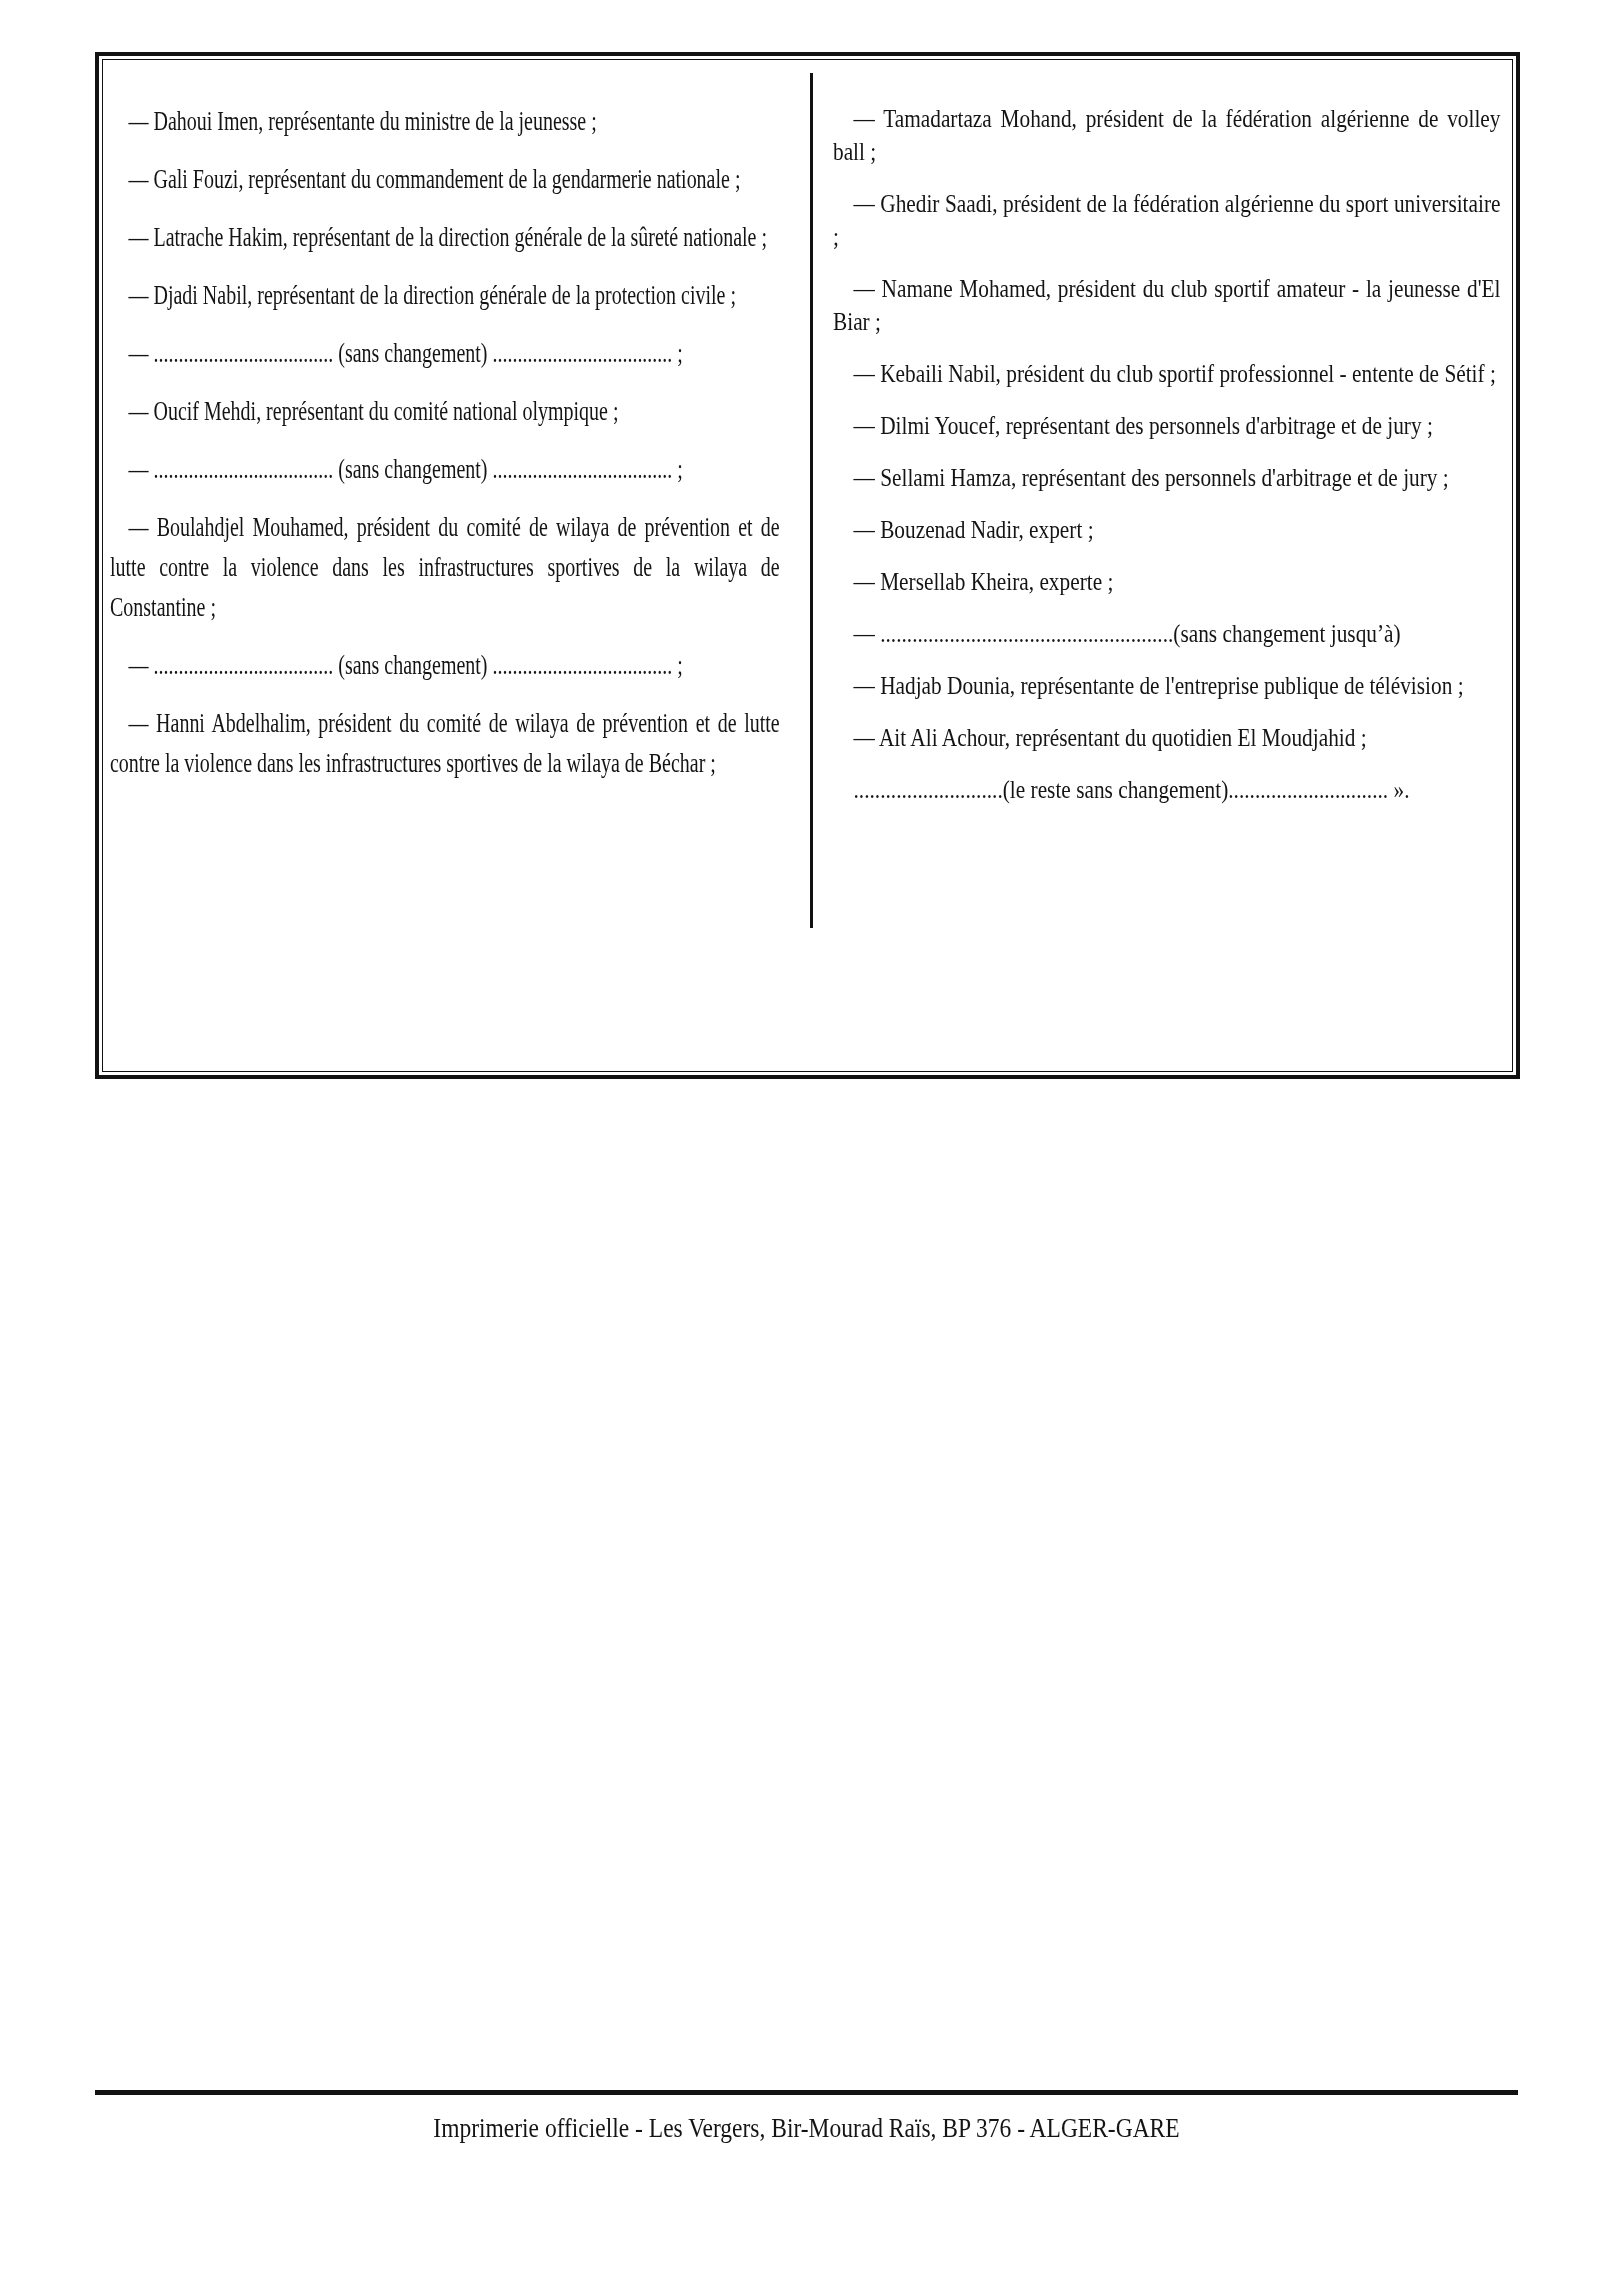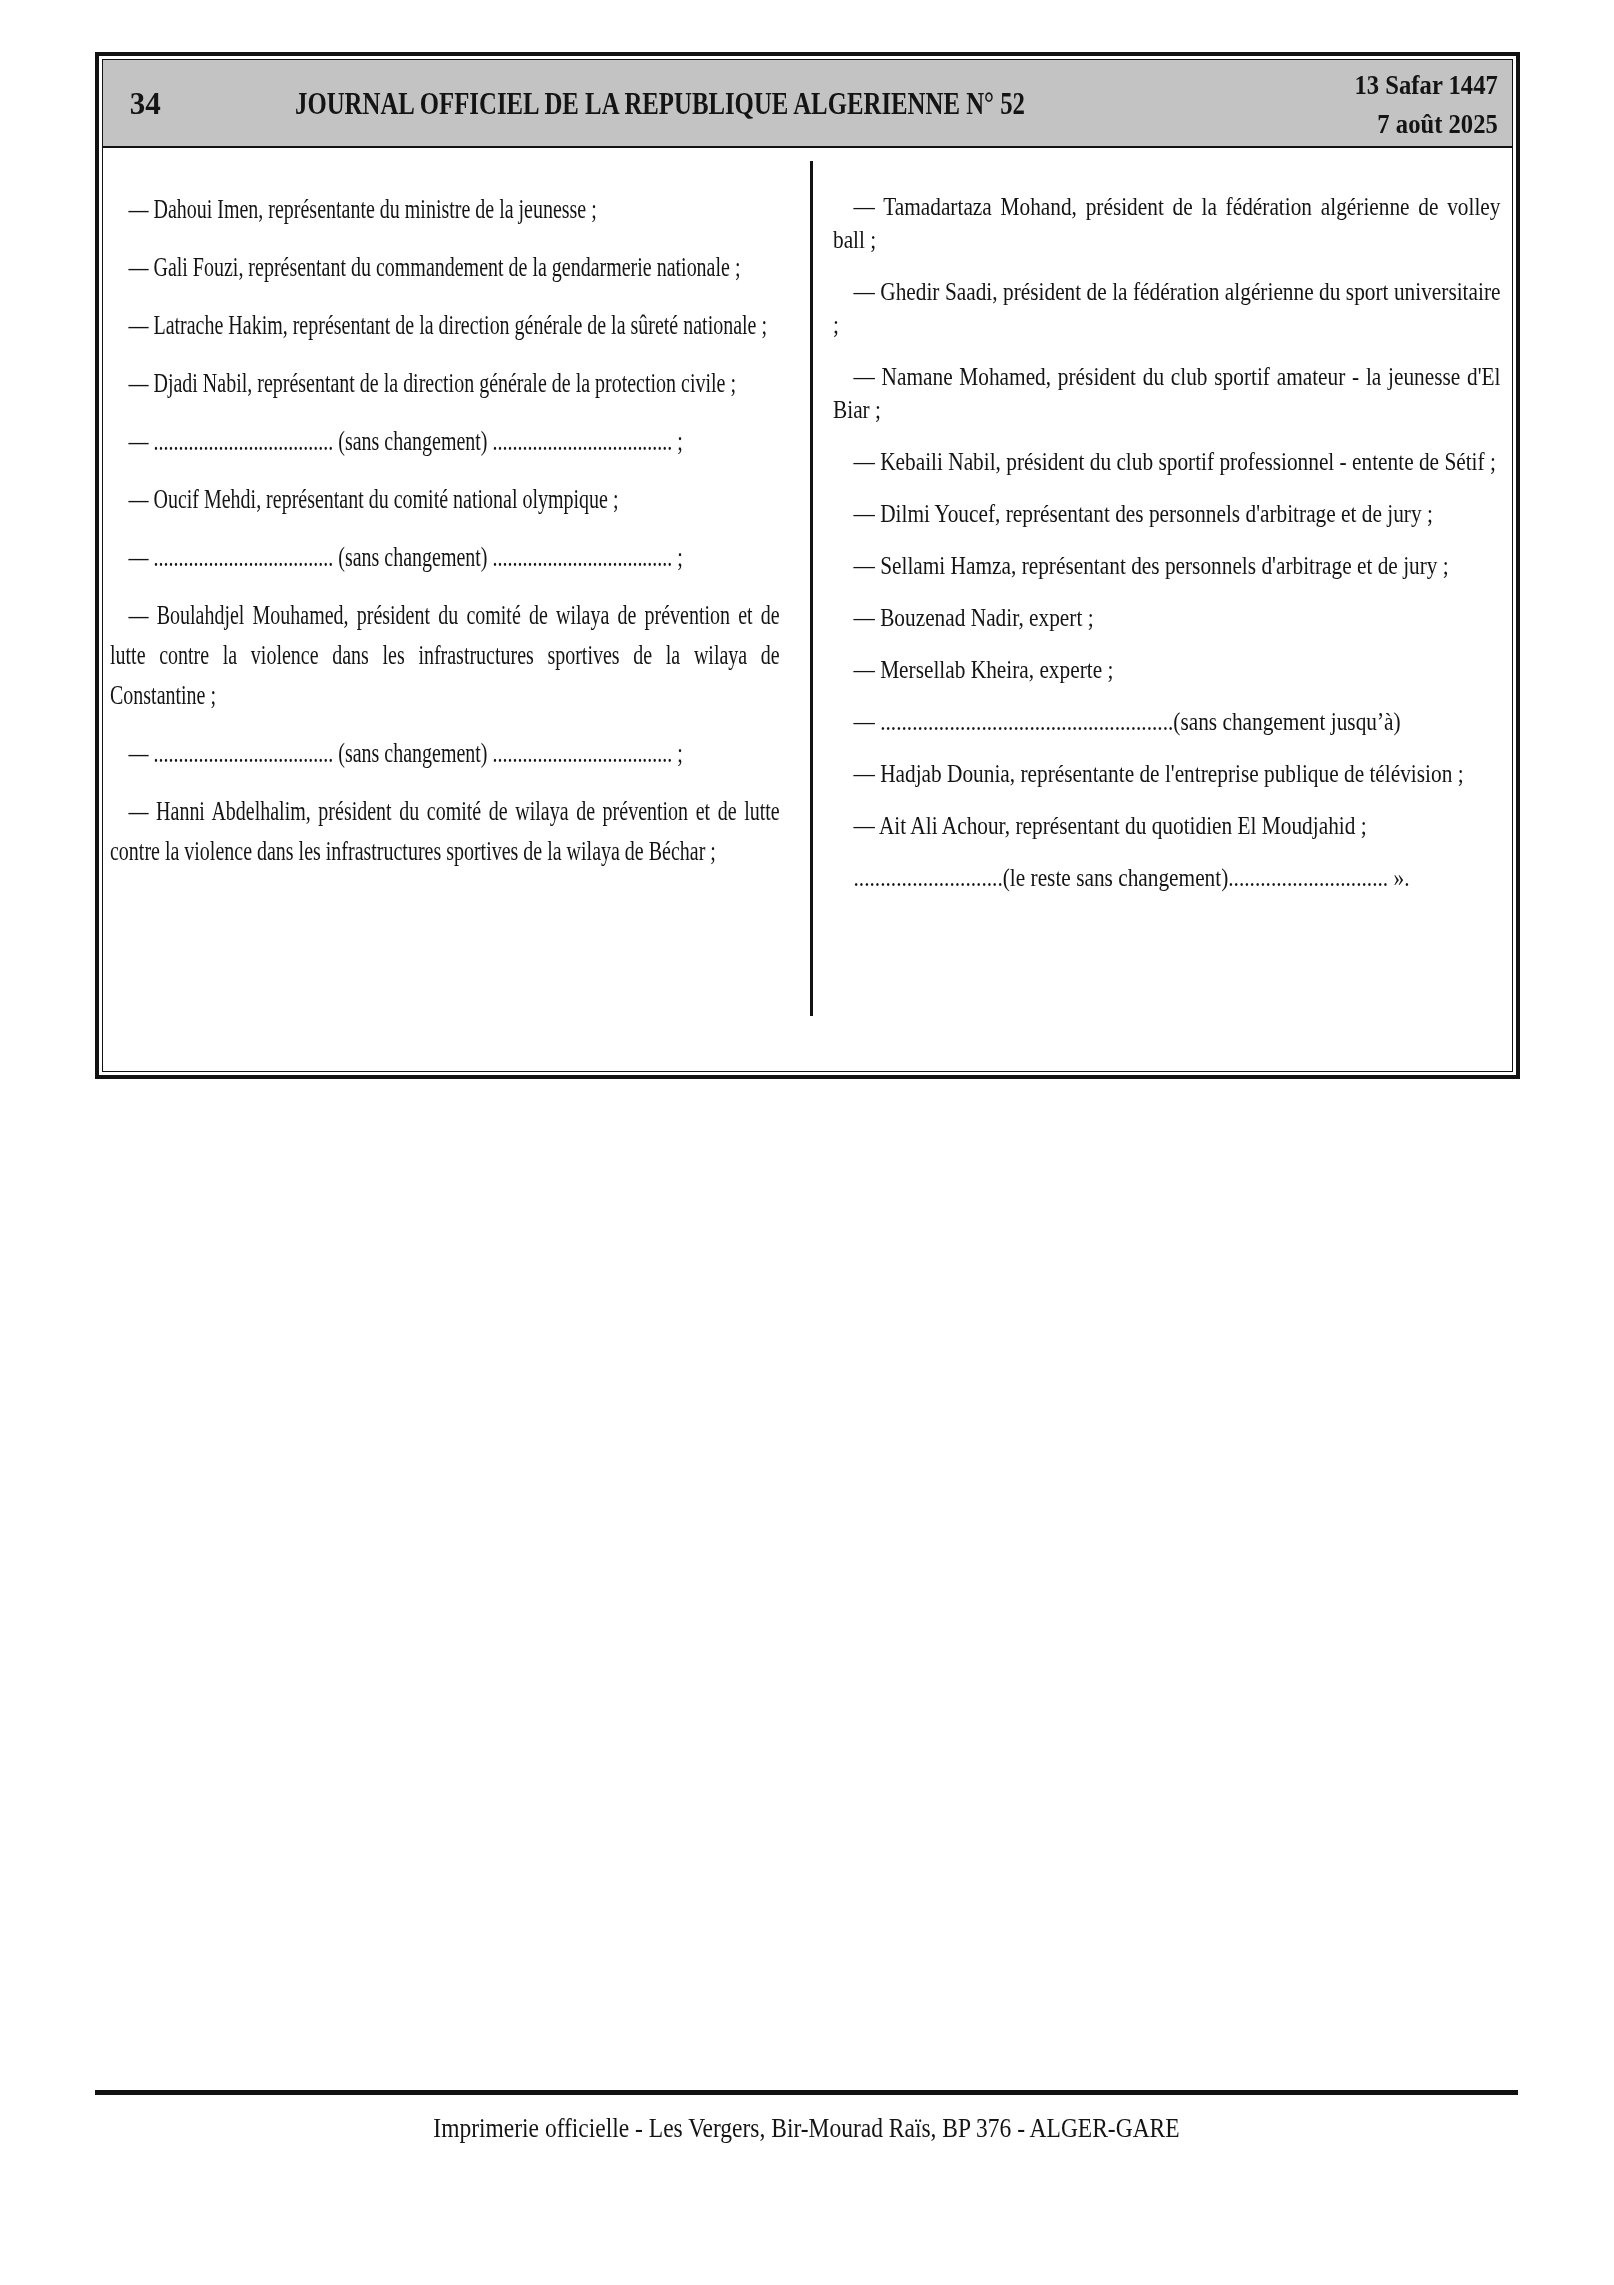--- a/index.html
+++ b/index.html
@@ -86,28 +86,20 @@
     transform: scaleX(0.87); transform-origin: 50% 0;
     white-space: nowrap;
   }
 </style>
 </head>
 <body>
 
 <div class="frame-outer">
   <div class="frame-inner">
 
-    <div class="masthead">
-      <div class="page-num">34</div>
-      <div class="masthead-title">JOURNAL OFFICIEL DE LA REPUBLIQUE ALGERIENNE N° 52</div>
-      <div class="masthead-dates">
-        <div>13 Safar 1447</div>
-        <div>7 août 2025</div>
-      </div>
-    </div>
 
     <div class="content">
       <div class="col col-left">
         <div class="squeeze-left">
             <p class="para">— Dahoui Imen, représentante du ministre de la jeunesse ;</p>
             <p class="para">— Gali Fouzi, représentant du commandement de la gendarmerie nationale ;</p>
             <p class="para">— Latrache Hakim, représentant de la direction générale de la sûreté nationale ;</p>
             <p class="para">— Djadi Nabil, représentant de la direction générale de la protection civile ;</p>
             <p class="para">— .................................... (sans changement) .................................... ;</p>
             <p class="para">— Oucif Mehdi, représentant du comité national olympique ;</p>

